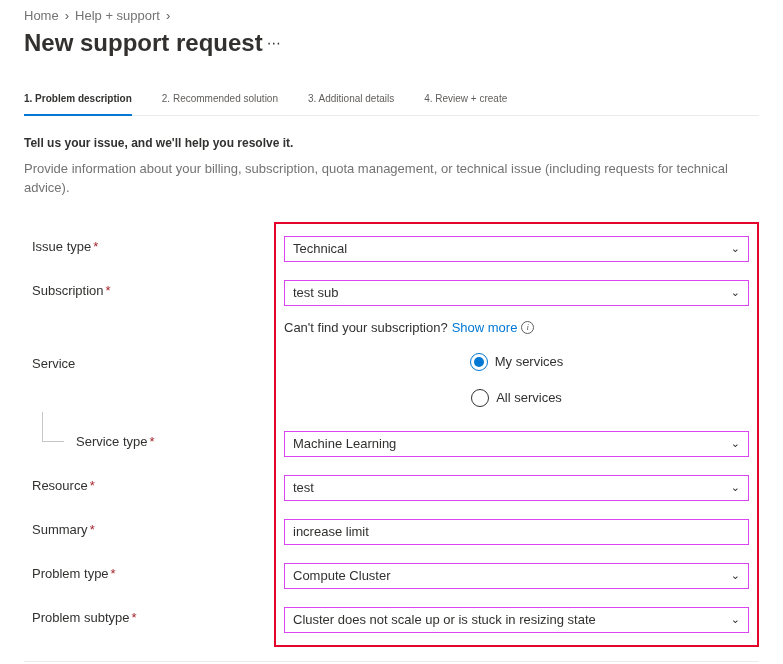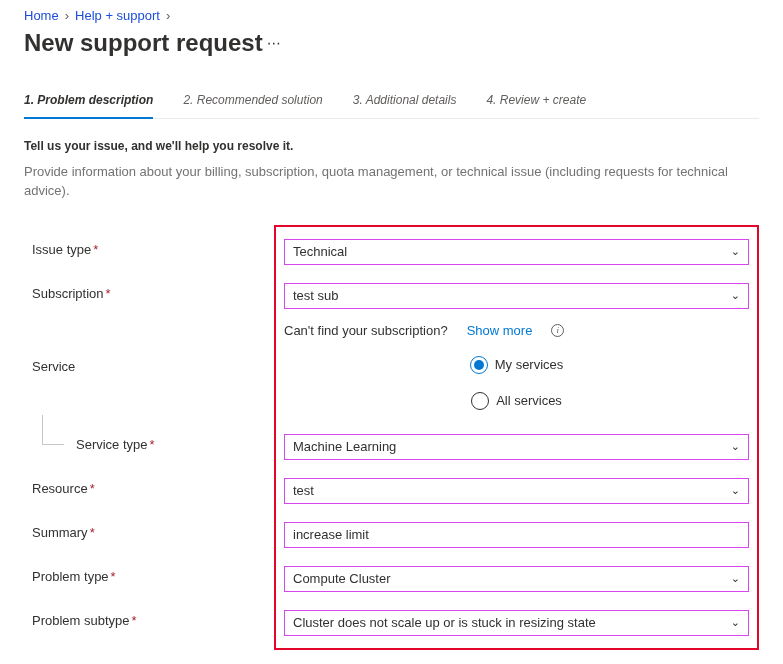--- a/index.html
+++ b/index.html
@@ -16,21 +16,21 @@
       width: 783px;
     }
     .breadcrumb {
       font-size: 13px;
       margin-bottom: 6px;
       display: flex;
       align-items: center;
       gap: 6px;
     }
     .breadcrumb a {
-      color: #1d4ed8;
+      color: #737373;
       text-decoration: none;
     }
     .breadcrumb .sep {
       color: #605e5c;
     }
     .page-title-row {
       display: flex;
       align-items: center;
       gap: 4px;
       margin-bottom: 36px;
@@ -46,26 +46,25 @@
       letter-spacing: 1px;
     }
     .tabs {
       display: flex;
       gap: 30px;
       border-bottom: 1px solid #edebe9;
       margin-bottom: 20px;
     }
     .tab {
       padding: 0 0 10px 0;
-      font-size: 12px;
+      font-size: 10px;
       color: #605e5c;
       cursor: pointer;
       border-bottom: 2px solid transparent;
       margin-bottom: -1px;
-      font-style: italic;
     }
     .tab.active {
       color: #323130;
       font-weight: 600;
       border-bottom: 2px solid #0078d4;
     }
     .section-heading {
       font-size: 12px;
       font-weight: 600;
       margin-bottom: 10px;
@@ -125,21 +124,21 @@
     }
     .chevron {
       font-size: 11px;
       color: #323130;
     }
     .subscription-hint {
       margin-top: 14px;
       font-size: 13px;
       display: flex;
       align-items: center;
-      gap: 19px;
+      gap: 4px;
     }
     .subscription-hint a {
       color: #0078d4;
       text-decoration: none;
     }
     .info-icon {
       display: inline-flex;
       align-items: center;
       justify-content: center;
       width: 13px;

